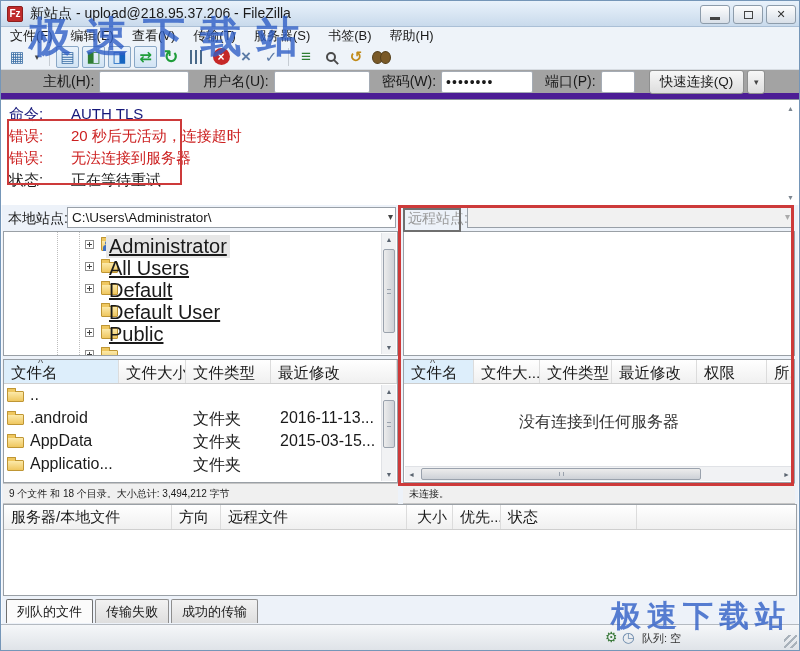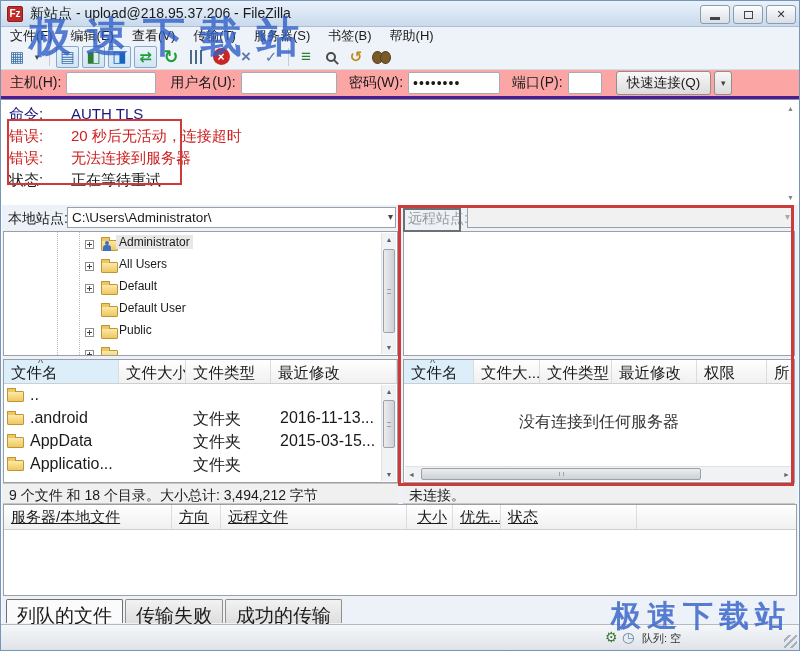--- a/index.html
+++ b/index.html
@@ -41,22 +41,22 @@
   .bars{width:13px;height:14px;background:repeating-linear-gradient(90deg,#4a6a8a 0 2px,transparent 2px 5px);}
   .lens{position:relative;width:10px;height:10px;border:2px solid #4a4a4a;border-radius:50%;}
   .lens::after{content:"";position:absolute;width:2px;height:6px;background:#4a4a4a;
     transform:rotate(-45deg);bottom:-5px;right:-3px;}
   .binoc{position:relative;width:19px;height:13px;}
   .binoc::before,.binoc::after{content:"";position:absolute;top:1px;width:9px;height:11px;
     background:#7a5a28;border-radius:50%;border:1px solid #55401c;}
   .binoc::before{left:0;} .binoc::after{right:0;}
   .dd-arrow{font-size:9px;color:#444;}
   
-  .quickbar{position:absolute;left:0;top:69px;right:0;height:29px;background:#fca5a5;
-    border-bottom:3px solid #4c1d95;display:flex;align-items:center;font-size:14px;}
+  .quickbar{position:absolute;left:0;top:69px;right:0;height:29px;background:#a3a3a3;
+    border-bottom:6px solid #4c1d95;display:flex;align-items:center;font-size:14px;padding-left:33px;}
   .qlabel{margin-left:9px;margin-right:5px;}
   .qinput{height:22px;background:#fff;border:1px solid #a5acb5;border-radius:2px;
     font-size:13px;padding:2px 4px;}
   .qc-host{width:90px;} .qc-user{width:96px;} .qc-pass{width:92px;letter-spacing:1px;font-size:14px;}
   .qc-port{width:34px;}
   .qc-btn{margin-left:14px;height:24px;padding:0 10px;border:1px solid #8e8f8f;border-radius:3px;
     background:linear-gradient(#f7f7f7,#ddd);font-size:13.5px;display:flex;align-items:center;}
   .qc-dd{margin-left:3px;width:18px;height:24px;border:1px solid #8e8f8f;border-radius:3px;
     background:linear-gradient(#f7f7f7,#ddd);display:flex;align-items:center;justify-content:center;}
   
@@ -90,21 +90,21 @@
   .exp{position:absolute;left:81px;top:6px;width:9px;height:9px;border:1px solid #8e8e8e;background:#fff;}
   .exp::before{content:"";position:absolute;left:1px;right:1px;top:3px;height:1px;background:#444;}
   .exp::after{content:"";position:absolute;top:1px;bottom:1px;left:3px;width:1px;background:#444;}
   .fold{position:absolute;left:97px;top:6px;width:17px;height:11px;
     background:linear-gradient(#fce9a9,#efc75f);border:1px solid #bf9634;border-radius:1px;}
   .fold::before{content:"";position:absolute;top:-4px;left:-1px;width:7px;height:3px;
     background:#efc75f;border:1px solid #bf9634;border-bottom:none;border-radius:1px 1px 0 0;}
   .person{position:absolute;left:1px;top:0px;width:8px;height:10px;}
   .person::before{content:"";position:absolute;left:2px;top:0;width:4px;height:4px;border-radius:50%;background:#3f6fc0;}
   .person::after{content:"";position:absolute;left:0;top:4px;width:8px;height:6px;border-radius:3px 3px 0 0;background:#3f6fc0;}
-  .tlabel{position:absolute;left:112px;top:1px;font-size:12px;white-space:nowrap;padding:0 3px;}
+  .tlabel{position:absolute;left:102px;top:1px;font-size:20px;white-space:nowrap;padding:0 3px;text-decoration:underline;}
   .tlabel.sel{background:#e7e7e7;}
   
   .vsb{position:absolute;right:1px;top:1px;bottom:1px;width:15px;background:#f1f2f4;border-left:1px solid #e0e2e6;}
   .vsb .sarrow{position:absolute;left:0;right:0;height:13px;font-size:7px;color:#5a6470;
     display:flex;align-items:center;justify-content:center;}
   .vsb .sa-up{top:0;} .vsb .sa-down{bottom:0;}
   .vthumb{position:absolute;left:1px;right:1px;background:linear-gradient(90deg,#ececec,#cdd1d7);
     border:1px solid #9aa2ad;border-radius:2px;}
   .vthumb::after{content:"";position:absolute;left:3px;right:3px;top:50%;height:1px;
     box-shadow:0 -2px 0 #9aa2ad,0 0 0 #9aa2ad,0 2px 0 #9aa2ad;}
@@ -124,32 +124,32 @@
   .sortmark{position:absolute;top:-3px;left:34px;font-size:11px;color:#555;}
   .lrows{position:absolute;left:0;top:24px;right:16px;}
   .lrow{position:relative;height:23px;font-size:16px;white-space:nowrap;}
   .lrow .fold{left:3px;top:7px;}
   .cell-name{position:absolute;left:26px;top:2px;}
   .cell-type{position:absolute;left:189px;top:2px;}
   .cell-mod{position:absolute;left:276px;top:2px;}
   .empty-msg{position:absolute;left:0;right:0;top:52px;text-align:center;font-size:16px;color:#333;}
   
   .statusstrip{position:absolute;top:482px;height:21px;background:#f0f0f0;
-    border-top:1px solid #c5c5c5;border-bottom:1px solid #c5c5c5;font-size:14px;padding:3px 0 0 6px;}
+    border-top:1px solid #c5c5c5;border-bottom:1px solid #c5c5c5;font-size:10px;padding:3px 0 0 6px;}
   .ss-left{left:2px;width:395px;}
   .ss-right{left:402px;width:392px;}
   
   .queue{position:absolute;left:2px;right:2px;top:503px;height:92px;background:#fff;border:1px solid #9aa0a6;}
   .qheader{position:absolute;left:0;right:0;top:0;height:25px;display:flex;
     background:linear-gradient(#fff,#f0f0f0);border-bottom:1px solid #cfcfcf;font-size:15px;}
-  .qcell{border-right:1px solid #dcdcdc;padding:3px 0 0 7px;white-space:nowrap;overflow:hidden;text-decoration:underline;}
+  .qcell{border-right:1px solid #dcdcdc;padding:3px 0 0 7px;white-space:nowrap;overflow:hidden;}
   .qcell.num{text-align:right;padding-right:5px;}
   
   .tabsrow{position:absolute;left:0;right:0;top:595px;height:28px;padding:3px 0 0 5px;display:flex;gap:2px;}
-  .tab{height:24px;padding:3px 10px 0;font-size:19px;border:1px solid #8e8e8e;border-bottom:none;
+  .tab{height:24px;padding:3px 10px 0;font-size:13px;border:1px solid #8e8e8e;border-bottom:none;
     border-radius:2px 2px 0 0;background:linear-gradient(#f2f2f2,#dedede);}
   .tab.active{background:#fbfbfb;border-color:#6f6f6f;}
   
   .statusbar{position:absolute;left:0;right:0;top:623px;height:26px;
     background:linear-gradient(#f5f7f9,#dfe3e8);border-top:1px solid #b4bac1;}
   .sb-gear{position:absolute;left:604px;top:4px;font-size:14px;color:#3c7a3c;}
   .sb-clock{position:absolute;left:621px;top:4px;font-size:14px;color:#6d8bac;}
   .sb-queue{position:absolute;left:641px;top:6px;font-size:11px;color:#333;}
   .grip{position:absolute;right:2px;bottom:2px;width:13px;height:13px;
     background:repeating-linear-gradient(135deg,transparent 0 3px,#a9b2bb 3px 5px);}

